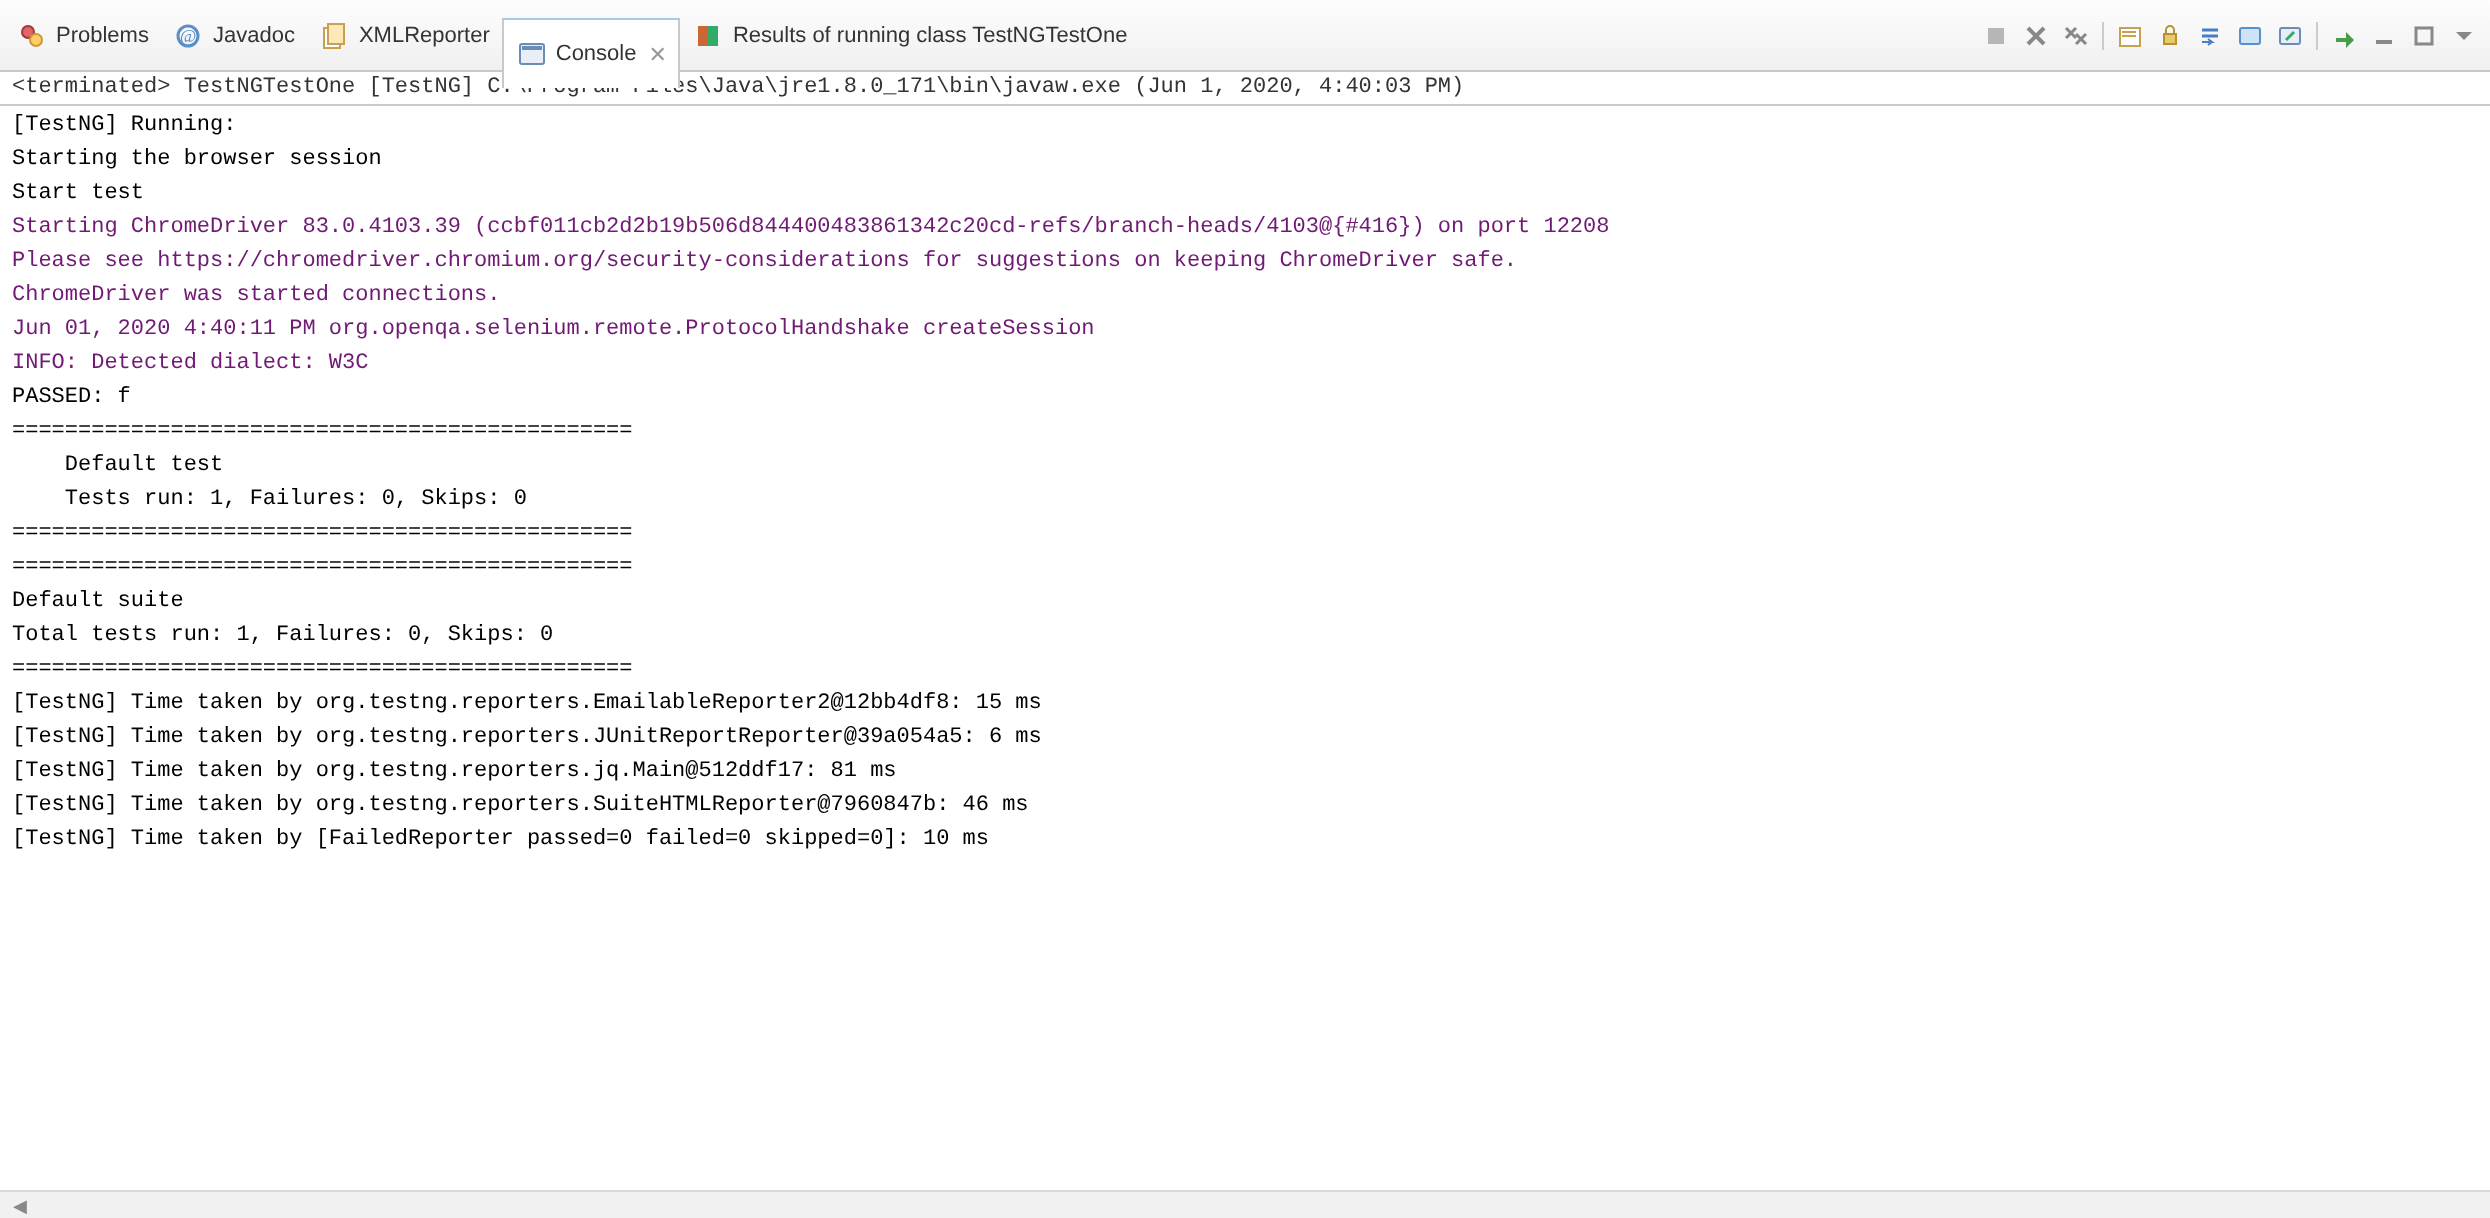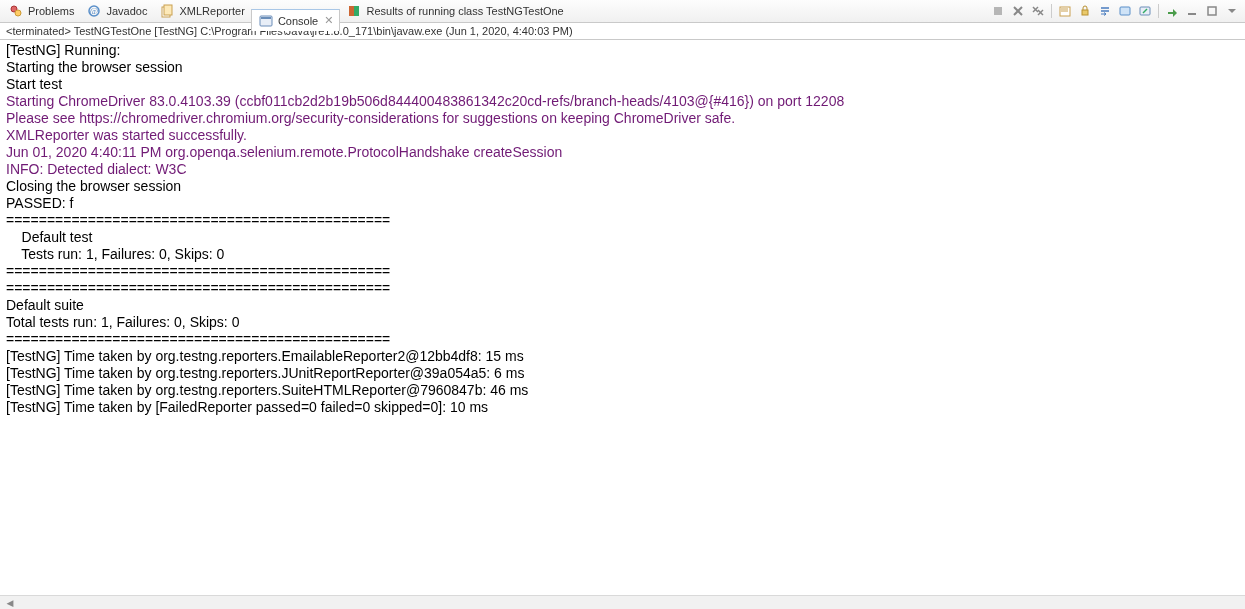--- a/index.html
+++ b/index.html
@@ -11,21 +11,21 @@
       height: 609px;
       overflow: hidden;
       display: flex;
       flex-direction: column;
     }
     .tab-bar {
       display: flex;
       align-items: center;
       background: linear-gradient(to bottom, #fdfdfd, #f0f0f0);
       border-bottom: 1px solid #c9c9c9;
-      height: 23px;
+      height: 36px;
       padding-left: 2px;
     }
     .tab-left { display: flex; align-items: center; flex: 1; height: 100%; }
     .tab {
       display: flex;
       align-items: center;
       gap: 4px;
       padding: 0 6px;
       height: 100%;
       cursor: pointer;
@@ -50,30 +50,31 @@
       cursor: pointer;
       border-radius: 2px;
     }
     .sep { width: 1px; height: 14px; background: #ccc; margin: 0 2px; }
     .status-bar {
       background: #fff;
       border-bottom: 1px solid #c9c9c9;
       padding: 2px 6px;
       font-size: 11px;
       color: #333;
+      font-family: Liberation Mono, monospace;
     }
     .console-area {
       flex: 1;
       overflow: auto;
       background: #fff;
       padding: 2px 6px 4px 6px;
     }
     .console-line {
-      font-family: Liberation Sans, sans-serif;
-      font-size: 14px;
+      font-family: Liberation Mono, monospace;
+      font-size: 11px;
       white-space: pre;
       line-height: 17px;
       color: #000;
     }
     .console-line.red { color: #701a75; }
     .bottom-scroll {
       height: 14px;
       background: #f1f1f1;
       border-top: 1px solid #d9d9d9;
       display: flex;
@@ -212,39 +213,39 @@
 
 <div class="status-bar">&lt;terminated&gt; TestNGTestOne [TestNG] C:\Program Files\Java\jre1.8.0_171\bin\javaw.exe (Jun 1, 2020, 4:40:03 PM)</div>
 
 <div class="console-area">
   <div class="console-line">[TestNG] Running:</div>
   <div class="console-line"></div>
   <div class="console-line">Starting the browser session</div>
   <div class="console-line">Start test</div>
   <div class="console-line red">Starting ChromeDriver 83.0.4103.39 (ccbf011cb2d2b19b506d844400483861342c20cd-refs/branch-heads/4103@{#416}) on port 12208</div>
   <div class="console-line red">Please see https://chromedriver.chromium.org/security-considerations for suggestions on keeping ChromeDriver safe.</div>
-  <div class="console-line red">XMLReporter was started successfully.</div>
+  <div class="console-line red">ChromeDriver was started connections.</div>
   <div class="console-line red">Jun 01, 2020 4:40:11 PM org.openqa.selenium.remote.ProtocolHandshake createSession</div>
   <div class="console-line red">INFO: Detected dialect: W3C</div>
-  <div class="console-line">Closing the browser session</div>
   <div class="console-line">PASSED: f</div>
   <div class="console-line"></div>
   <div class="console-line">===============================================</div>
   <div class="console-line">    Default test</div>
   <div class="console-line">    Tests run: 1, Failures: 0, Skips: 0</div>
   <div class="console-line">===============================================</div>
   <div class="console-line"></div>
   <div class="console-line"></div>
   <div class="console-line">===============================================</div>
   <div class="console-line">Default suite</div>
   <div class="console-line">Total tests run: 1, Failures: 0, Skips: 0</div>
   <div class="console-line">===============================================</div>
   <div class="console-line"></div>
   <div class="console-line"></div>
   <div class="console-line">[TestNG] Time taken by org.testng.reporters.EmailableReporter2@12bb4df8: 15 ms</div>
   <div class="console-line">[TestNG] Time taken by org.testng.reporters.JUnitReportReporter@39a054a5: 6 ms</div>
+  <div class="console-line">[TestNG] Time taken by org.testng.reporters.jq.Main@512ddf17: 81 ms</div>
   <div class="console-line">[TestNG] Time taken by org.testng.reporters.SuiteHTMLReporter@7960847b: 46 ms</div>
   <div class="console-line">[TestNG] Time taken by [FailedReporter passed=0 failed=0 skipped=0]: 10 ms</div>
 </div>
 
 <div class="bottom-scroll">
   <span class="scroll-arrow">◀</span>
 </div>
 
 </body></html>

